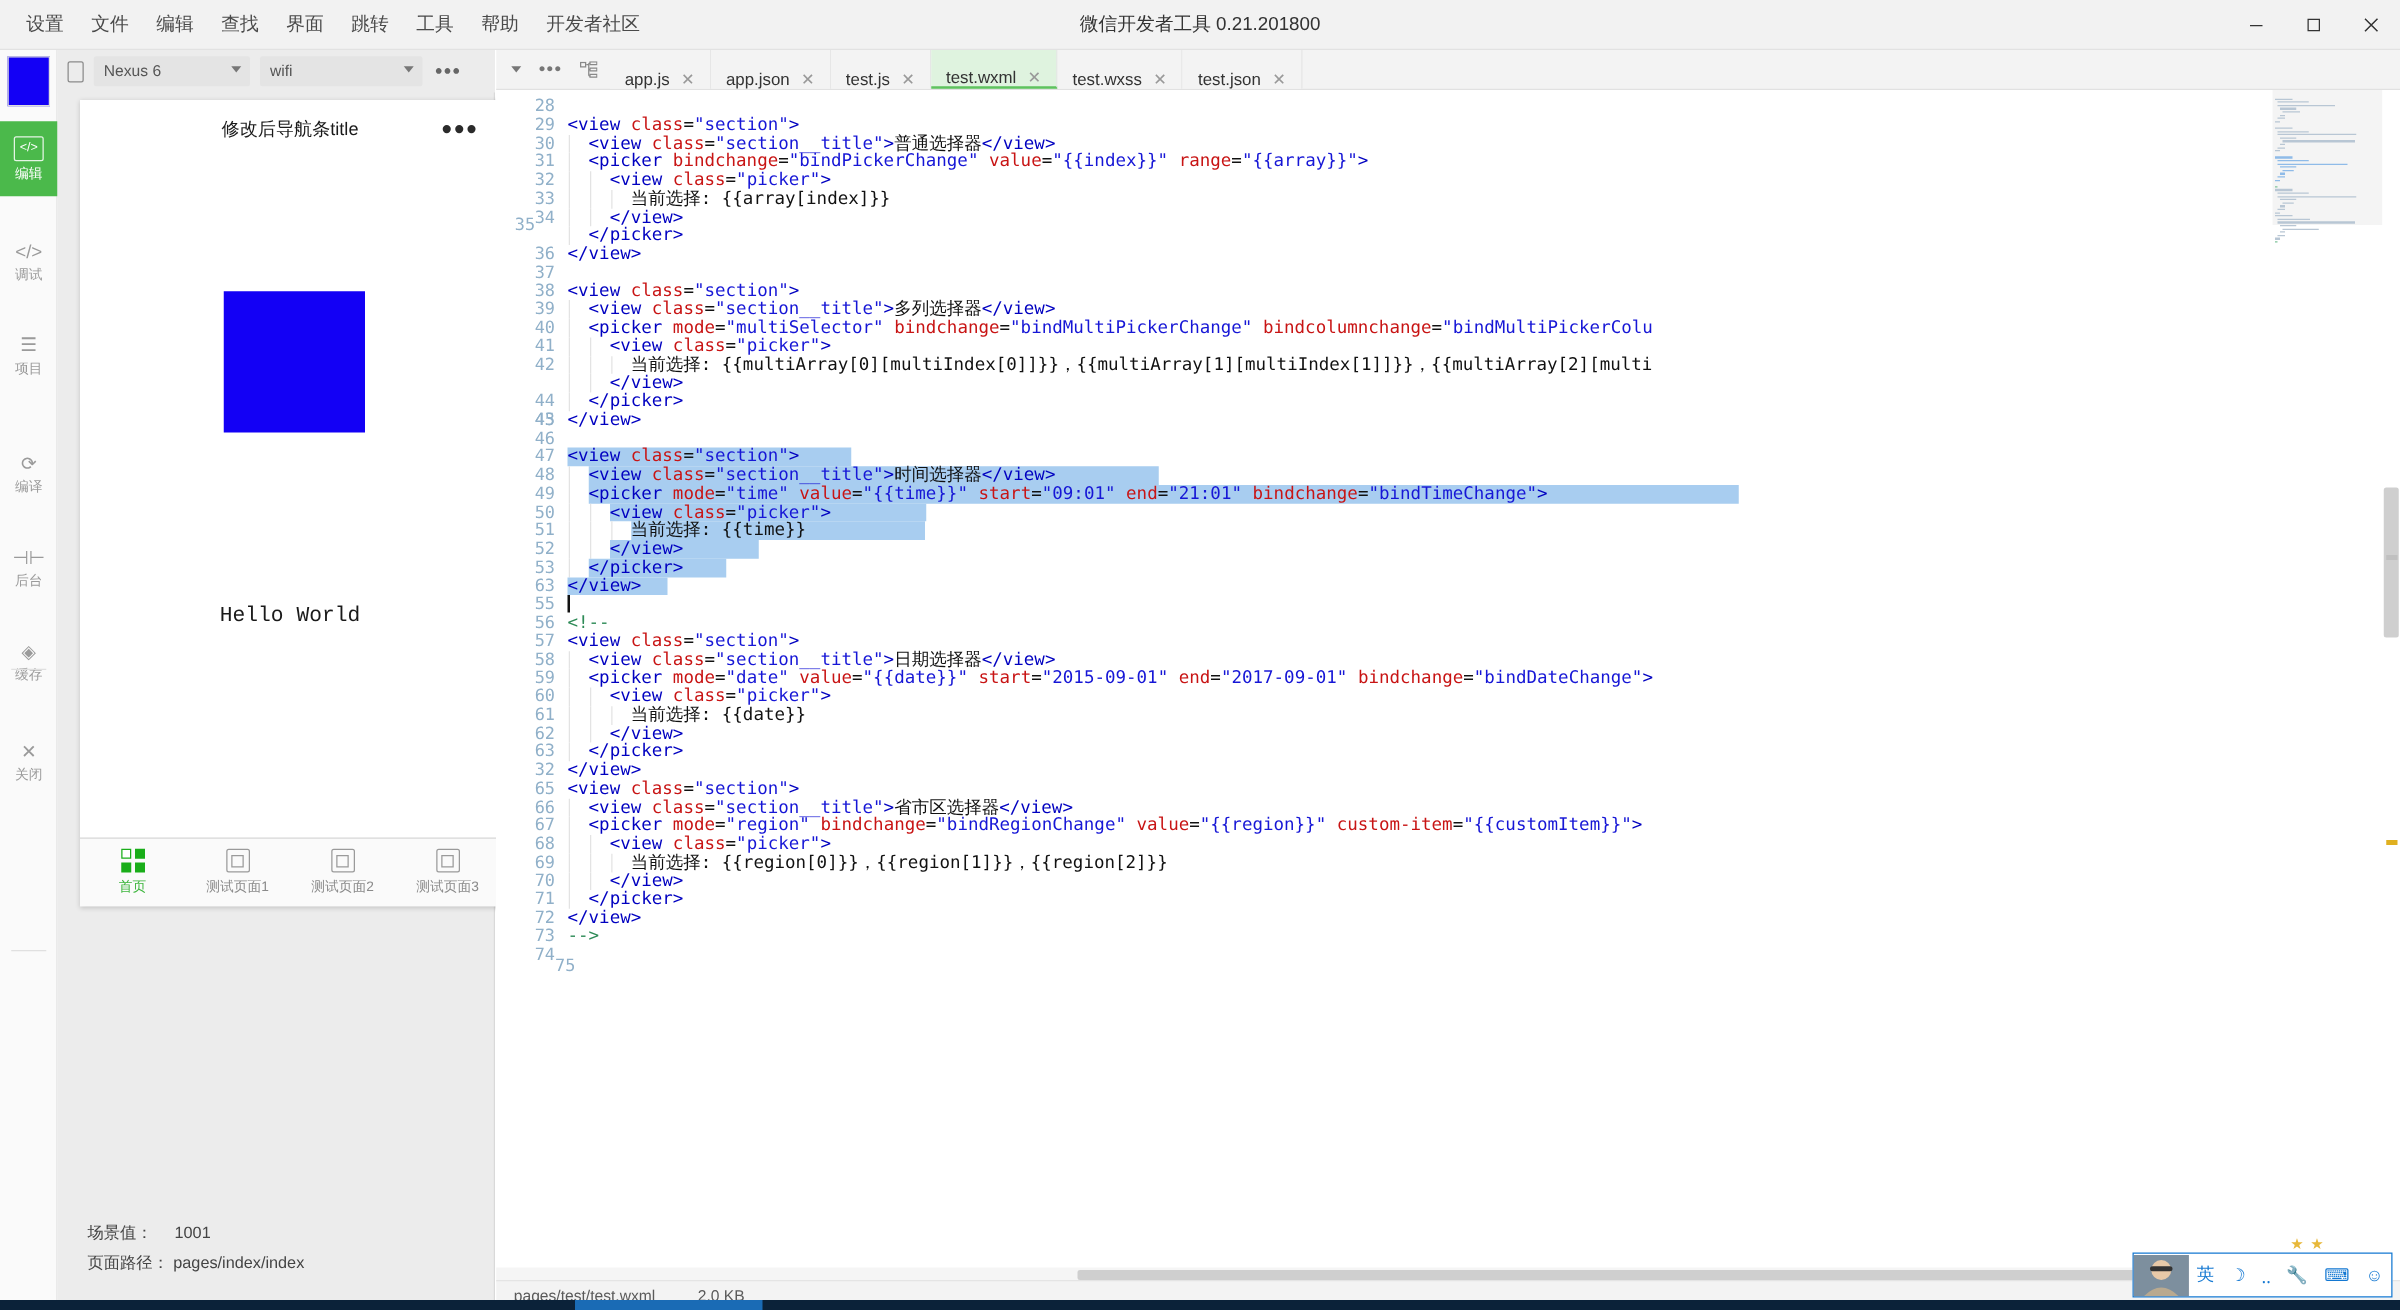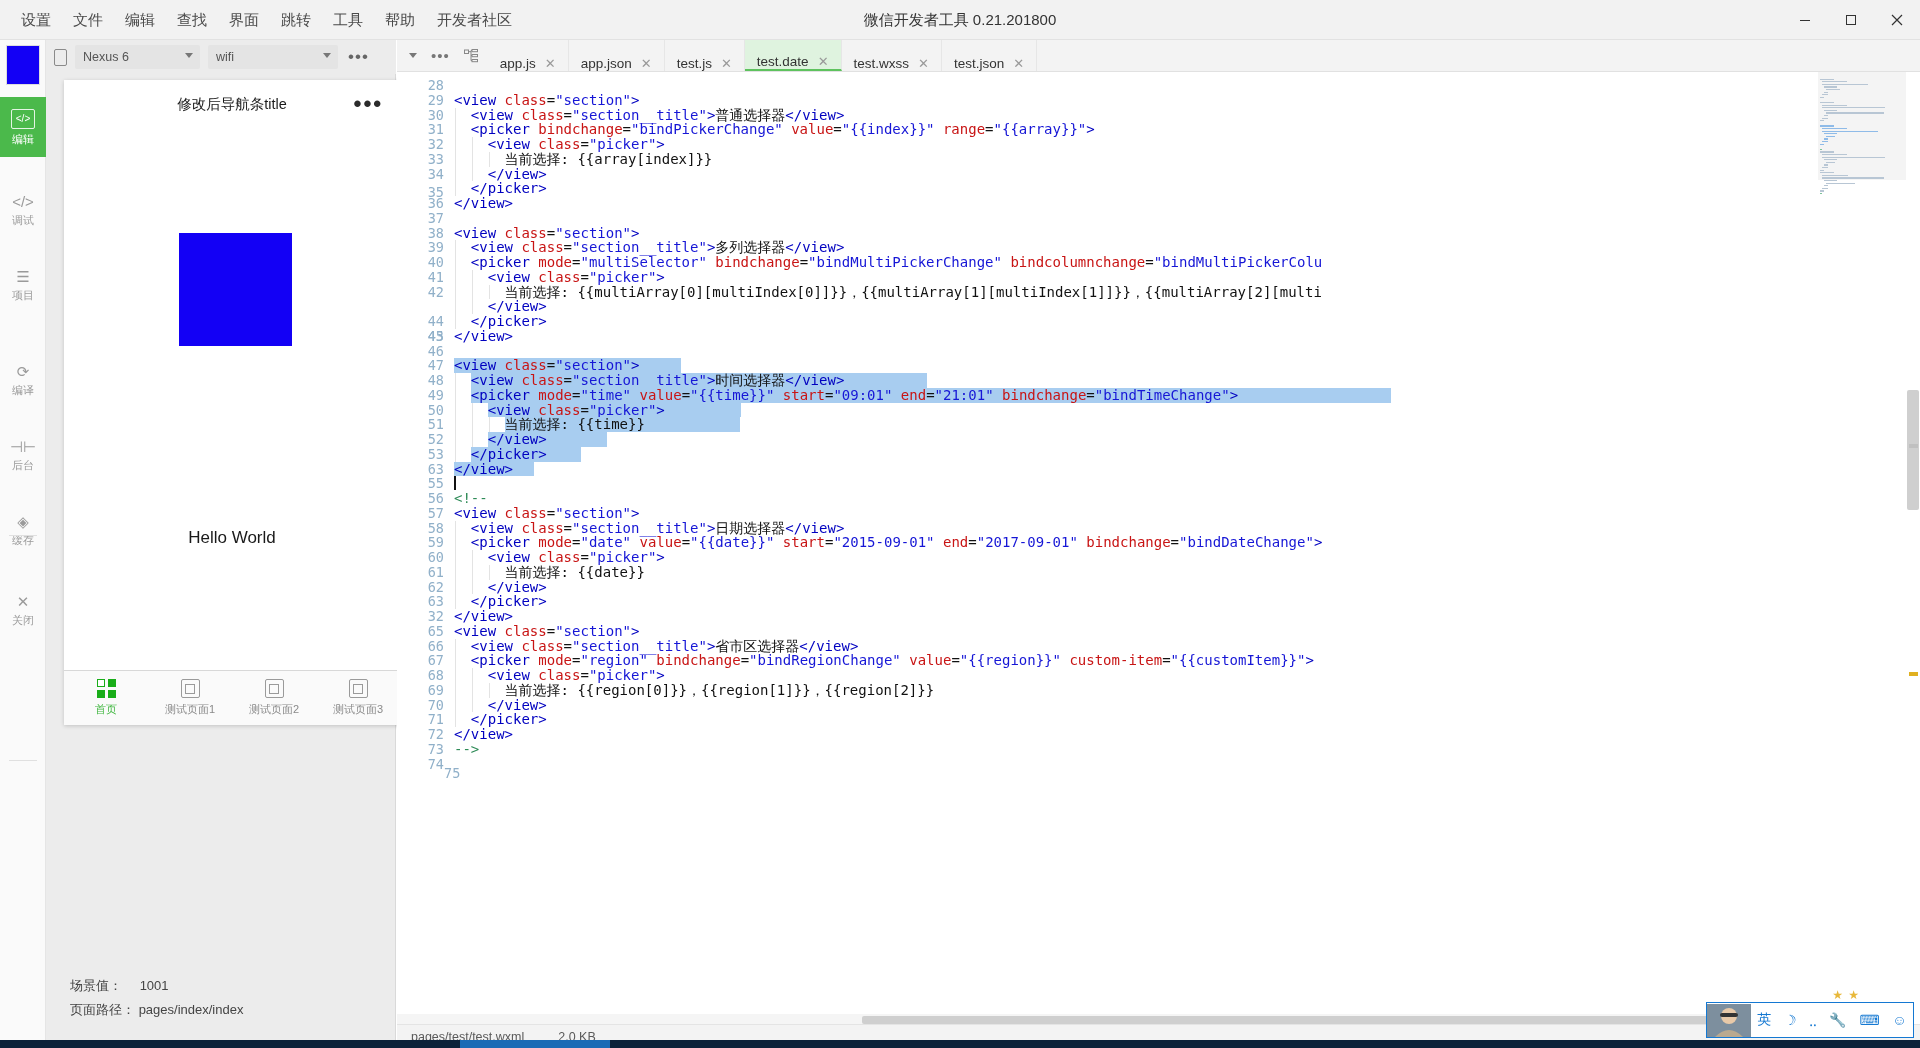--- a/index.html
+++ b/index.html
@@ -55,21 +55,21 @@
   .phone{ position:absolute; left:18px; top:40px; width:336px; height:645px;
     background:#fff; box-shadow:0 1px 4px rgba(0,0,0,.18); }
   .nav-bar{ position:absolute; left:0; top:0; width:336px; height:48px; }
   .nav-title{ position:absolute; left:0; top:0; width:336px; height:48px;
     line-height:48px; text-align:center; font-size:14.5px; color:#1a1a1a; }
   .nav-dots{ position:absolute; right:17px; top:10px; font-size:24px;
     color:#2b2b2b; letter-spacing:1.5px; line-height:28px; }
   .blue-square{ position:absolute; left:115px; top:153px; width:113px;
     height:113px; background:#1300f5; }
   .hello{ position:absolute; left:0; top:404px; width:336px; text-align:center;
-    font-size:17px; color:#1a1a1a; font-family:Liberation Sans, sans-serif;margin-top:44px; }
+    font-size:17px; color:#1a1a1a; font-family:Liberation Mono, monospace; }
   .tabbar{ position:absolute; left:0; bottom:0; width:336px; height:55px;
     border-top:1px solid #d8d8d8; display:flex; background:#fafafa; }
   .tabitem{ flex:1; display:flex; flex-direction:column; align-items:center;
     justify-content:center; gap:4px; }
   .tabitem .tlabel{ font-size:11px; color:#8a8a8a; }
   .tabitem.on .tlabel{ color:#3eb63e; }
   .grid-ic{ width:19px; height:19px; display:grid;
     grid-template-columns:8px 8px; grid-template-rows:8px 8px; gap:3px; }
   .grid-ic i{ display:block; background:#19ad19; }
   .grid-ic i.h{ background:#fff; border:1.5px solid #19ad19; }
@@ -301,21 +301,21 @@
         </div>
         <div class="etab">
           <span>app.json</span>
           <span class="x">✕</span>
         </div>
         <div class="etab">
           <span>test.js</span>
           <span class="x">✕</span>
         </div>
         <div class="etab active">
-          <span>test.date</span>
+          <span>test.wxml</span>
           <span class="x">✕</span>
         </div>
         <div class="etab">
           <span>test.wxss</span>
           <span class="x">✕</span>
         </div>
         <div class="etab">
           <span>test.json</span>
           <span class="x">✕</span>
         </div>
@@ -324,21 +324,21 @@
 
   <div class="codearea">
     <div class="gutter" id="gutter">
         <div class="gut-n" style="top: 6px;">28</div>
         <div class="gut-n" style="top: 20.75px;">29</div>
         <div class="gut-n" style="top: 35.5px;">30</div>
         <div class="gut-n" style="top: 50.25px;">31</div>
         <div class="gut-n" style="top: 65px;">32</div>
         <div class="gut-n" style="top: 79.75px;">33</div>
         <div class="gut-n" style="top: 94.5px;">34</div>
-        <div class="gut-n" style="top: 113px;">35</div>
+        <div class="gut-n" style="top: 101px; text-align: center;">35</div>
         <div class="gut-n" style="top: 124px;">36</div>
         <div class="gut-n" style="top: 138.75px;">37</div>
         <div class="gut-n" style="top: 153.5px;">38</div>
         <div class="gut-n" style="top: 168.25px;">39</div>
         <div class="gut-n" style="top: 183px;">40</div>
         <div class="gut-n" style="top: 197.75px;">41</div>
         <div class="gut-n" style="top: 212.5px;">42</div>
         <div class="gut-n" style="top: 227.25px; margin-top: 30px;">43</div>
         <div class="gut-n" style="top: 242px;">44</div>
         <div class="gut-n" style="top: 256.75px;">45</div>

